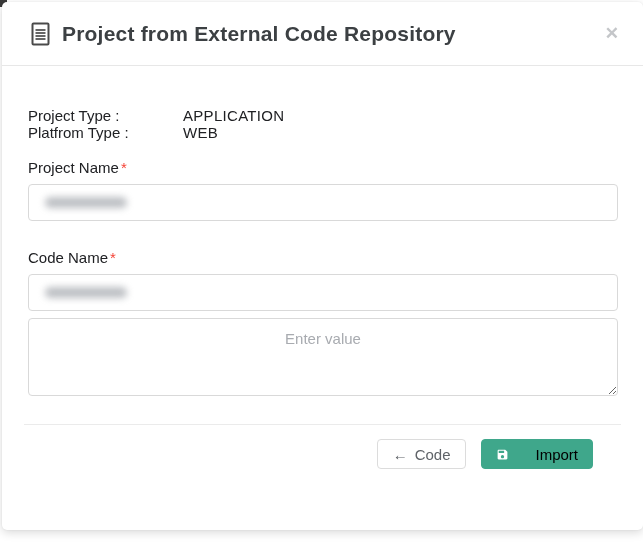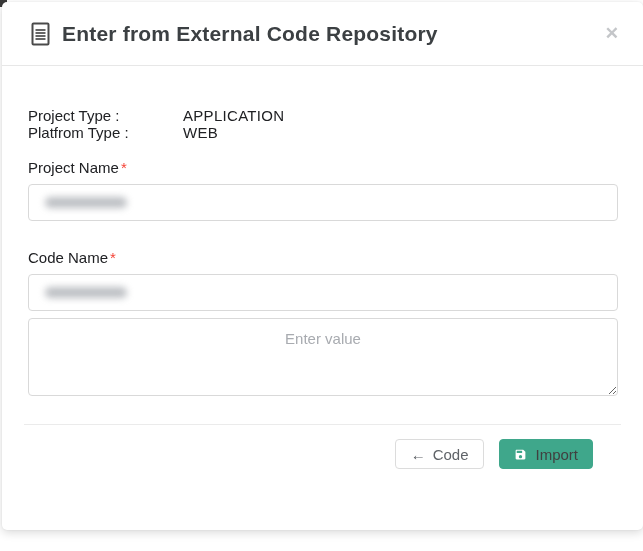--- a/index.html
+++ b/index.html
@@ -128,43 +128,43 @@
     background: #ffffff;
     border: 1px solid #dcdcdc;
     color: #5f6368;
     padding: 0 15px;
     gap: 7px;
   }
   .btn-back .arrow { font-size: 15px; color: #5f6368; }
   .btn-import {
     background: #3fa78b;
     border: 1px solid #3fa78b;
-    color: #404040;
+    color: #000000;
     padding: 0 14px;
-    gap: 8px;
+    gap: 26px;
   }
 </style>
 </head>
 <body>
 
 <div class="backdrop-corner"></div>
 
 <div class="modal">
 
   <div class="modal-header">
     <span class="doc-icon">
       <svg width="19" height="24" viewBox="0 0 19 24">
         <rect x="1.5" y="1.5" width="16" height="21" rx="1" fill="none" stroke="#4a4a4a" stroke-width="2"></rect>
         <line x1="4.5" y1="8" x2="14.5" y2="8" stroke="#4a4a4a" stroke-width="1.7"></line>
         <line x1="4.5" y1="11" x2="14.5" y2="11" stroke="#4a4a4a" stroke-width="1.7"></line>
         <line x1="4.5" y1="14" x2="14.5" y2="14" stroke="#4a4a4a" stroke-width="1.7"></line>
         <line x1="4.5" y1="17" x2="14.5" y2="17" stroke="#4a4a4a" stroke-width="1.7"></line>
       </svg>
     </span>
-    <h1 class="modal-title">Enter from External Code Repository</h1>
+    <h1 class="modal-title">Project from External Code Repository</h1>
     <span class="close-btn">✕</span>
   </div>
 
   <div class="modal-body">
 
     <div class="info-row second">
       <span class="info-label">Project Type :</span>
       <span class="info-value">APPLICATION</span>
     </div>
 

